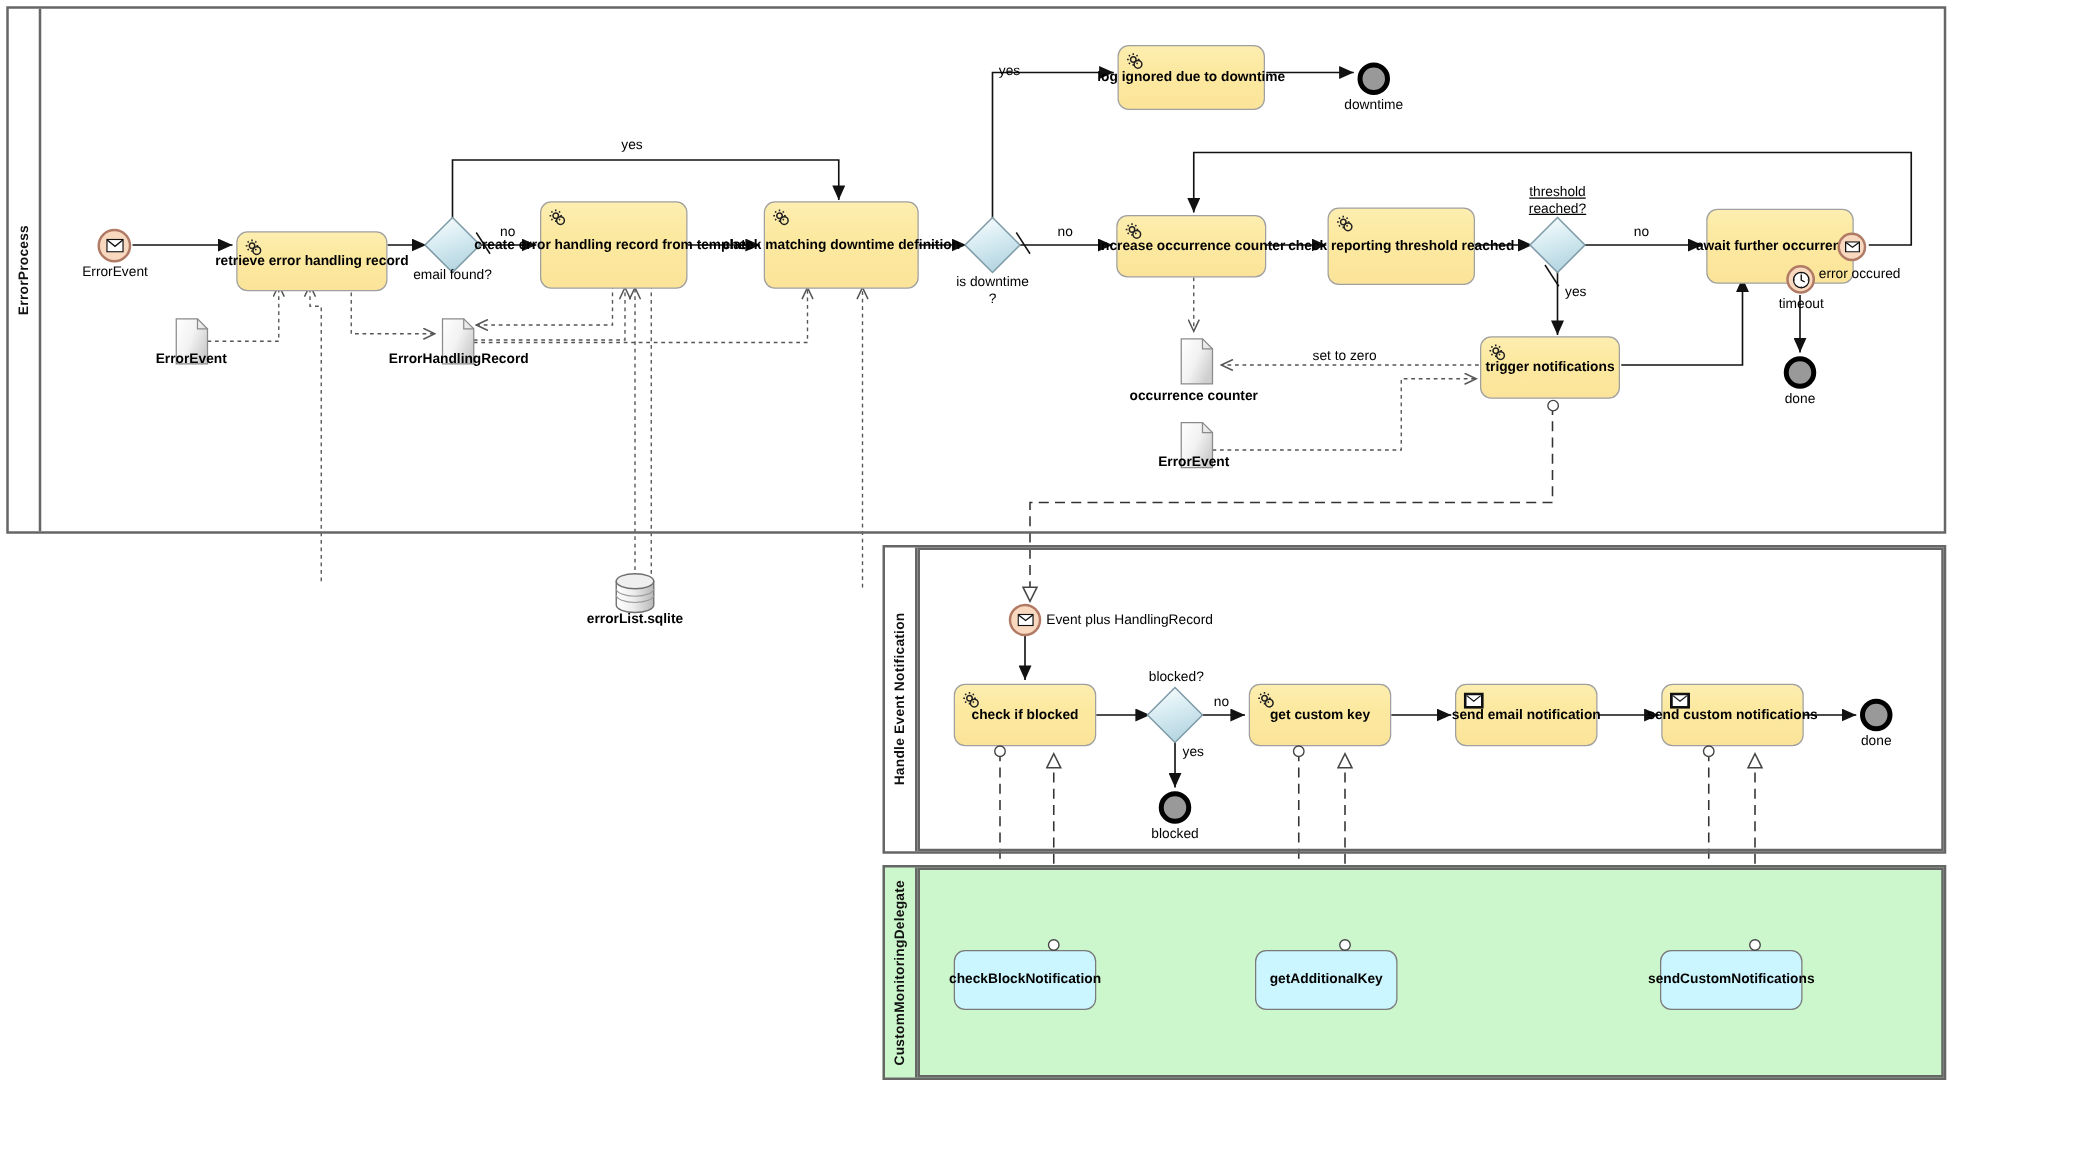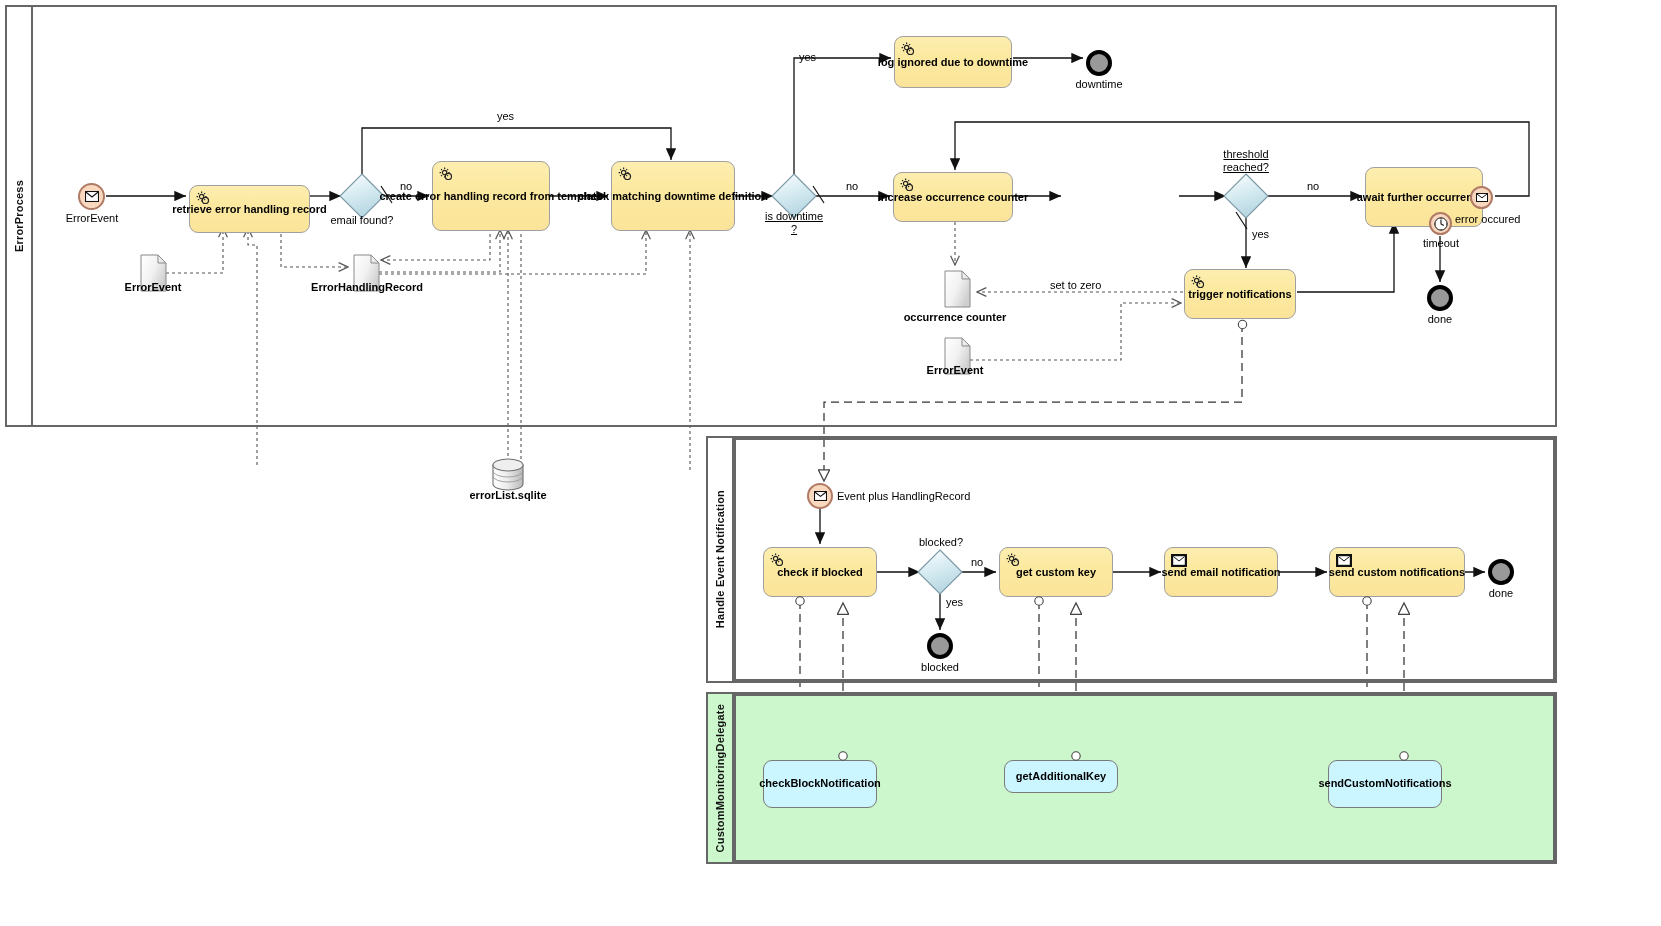--- a/index.html
+++ b/index.html
@@ -272,21 +272,21 @@
           <g fill="none" stroke="#222" stroke-width="1.2">
             <circle cx="6.6" cy="6.6" r="2.2"></circle>
             <path d="M6.6,1.6 L6.6,3 M6.6,10.2 L6.6,11.6 M1.6,6.6 L3,6.6 M10.2,6.6 L11.6,6.6 M3.1,3.1 L4,4 M9.2,9.2 L10.1,10.1 M10.1,3.1 L9.2,4 M4,9.2 L3.1,10.1"></path>
             <circle cx="10.4" cy="10.4" r="3.1"></circle>
           </g>
         </svg>
     </span>
     <span class="lbl">check matching downtime definition</span>
   </div>
 
-  <div class="lbl multi" style="left:762px;top:210px;width:64px;text-decoration:underline;">is downtime ?</div>
+  <div class="lbl multi" style="left:762px;top:220px;width:64px;">is downtime ?</div>
   <div class="lbl" style="left:799px;top:51px;">yes</div>
   <div class="lbl" style="left:846px;top:180px;">no</div>
 
   <div class="task" style="left:894px;top:36px;width:118px;height:52px;">
     <span class="mark">
       <svg width="16" height="16" viewBox="0 0 16 16">
           <g fill="none" stroke="#222" stroke-width="1.2">
             <circle cx="6.6" cy="6.6" r="2.2"></circle>
             <path d="M6.6,1.6 L6.6,3 M6.6,10.2 L6.6,11.6 M1.6,6.6 L3,6.6 M10.2,6.6 L11.6,6.6 M3.1,3.1 L4,4 M9.2,9.2 L10.1,10.1 M10.1,3.1 L9.2,4 M4,9.2 L3.1,10.1"></path>
             <circle cx="10.4" cy="10.4" r="3.1"></circle>
@@ -305,20 +305,32 @@
           <g fill="none" stroke="#222" stroke-width="1.2">
             <circle cx="6.6" cy="6.6" r="2.2"></circle>
             <path d="M6.6,1.6 L6.6,3 M6.6,10.2 L6.6,11.6 M1.6,6.6 L3,6.6 M10.2,6.6 L11.6,6.6 M3.1,3.1 L4,4 M9.2,9.2 L10.1,10.1 M10.1,3.1 L9.2,4 M4,9.2 L3.1,10.1"></path>
             <circle cx="10.4" cy="10.4" r="3.1"></circle>
           </g>
         </svg>
     </span>
     <span class="lbl">increase occurrence counter</span>
   </div>
 
+  <div class="task" style="left:1062px;top:166px;width:118px;height:62px;">
+    <span class="mark">
+      <svg width="16" height="16" viewBox="0 0 16 16">
+          <g fill="none" stroke="#222" stroke-width="1.2">
+            <circle cx="6.6" cy="6.6" r="2.2"></circle>
+            <path d="M6.6,1.6 L6.6,3 M6.6,10.2 L6.6,11.6 M1.6,6.6 L3,6.6 M10.2,6.6 L11.6,6.6 M3.1,3.1 L4,4 M9.2,9.2 L10.1,10.1 M10.1,3.1 L9.2,4 M4,9.2 L3.1,10.1"></path>
+            <circle cx="10.4" cy="10.4" r="3.1"></circle>
+          </g>
+        </svg>
+    </span>
+    <span class="lbl">check reporting threshold reached</span>
+  </div>
 
   <div class="lbl multi" style="left:1204px;top:148px;width:84px;text-decoration:underline;">threshold reached?</div>
   <div class="lbl" style="left:1307px;top:180px;">no</div>
   <div class="lbl" style="left:1252px;top:228px;">yes</div>
 
   <div class="task" style="left:1365px;top:167px;width:118px;height:60px;">
     <span class="lbl">await further occurrences</span>
   </div>
 
   <div class="ev boundary" style="left:1470px;top:186px;width:23px;height:23px;">
@@ -426,21 +438,21 @@
     <span class="mark">
       <svg width="16" height="13" viewBox="0 0 16 13">
           <rect x="0.5" y="0.5" width="15" height="12" fill="#111" stroke="#111" stroke-width="1"></rect>
           <rect x="2.2" y="2.2" width="11.6" height="8.6" fill="#fff"></rect>
           <path d="M2.4,2.5 L8,7 L13.6,2.5" fill="none" stroke="#111" stroke-width="1"></path>
         </svg>
     </span>
     <span class="lbl">send email notification</span>
   </div>
 
-  <div class="task msgtask" style="left:1329px;top:547px;width:136px;height:50px;">
+  <div class="task msgtask" style="left:1329px;top:547px;width:114px;height:50px;">
     <span class="mark">
       <svg width="16" height="13" viewBox="0 0 16 13">
           <rect x="0.5" y="0.5" width="15" height="12" fill="#111" stroke="#111" stroke-width="1"></rect>
           <rect x="2.2" y="2.2" width="11.6" height="8.6" fill="#fff"></rect>
           <path d="M2.4,2.5 L8,7 L13.6,2.5" fill="none" stroke="#111" stroke-width="1"></path>
         </svg>
     </span>
     <span class="lbl">send custom notifications</span>
   </div>
   <svg style="position:absolute;left:1361px;top:595px;width:13px;height:13px;">
@@ -449,21 +461,21 @@
 
   <div class="ev end" style="left:1488px;top:559px;width:26px;height:26px;"></div>
   <div class="lbl c" style="left:1469px;top:587px;width:64px;text-align:center;">done</div>
 
   <div class="inner-frame" style="left:734px;top:694px;width:821px;height:168px;"></div>
 
   <div class="deltask" style="left:763px;top:760px;width:114px;height:48px;">
     <span class="lbl">checkBlockNotification</span>
   </div>
 
-  <div class="deltask" style="left:1004px;top:760px;width:114px;height:33px;">
+  <div class="deltask" style="left:1004px;top:760px;width:114px;height:48px;">
     <span class="lbl">getAdditionalKey</span>
   </div>
 
   <div class="deltask" style="left:1328px;top:760px;width:114px;height:48px;">
     <span class="lbl">sendCustomNotifications</span>
   </div>
 
   <svg style="position:absolute;left:837px;top:750px;width:13px;height:13px;">
     <circle cx="6" cy="6" r="4.2" fill="#fff" stroke="#444" stroke-width="1.1"></circle>
   </svg>

